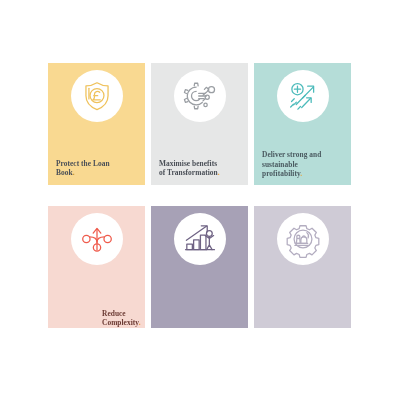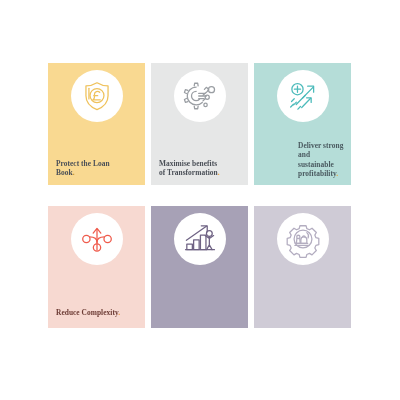--- a/index.html
+++ b/index.html
@@ -64,22 +64,22 @@
     line-height: 9.6px;
     font-weight: bold;
     letter-spacing: 0.05px;
   }
   .card-caption .dot {
     font-weight: bold;
   }
 
   
   .card.cap-2line .card-caption { bottom: 7px; }
-  .card.cap-3line .card-caption { bottom: 6px; margin-left: 36px; }
-  .card.cap-1line .card-caption { bottom: 10px; }
+  .card.cap-3line .card-caption { bottom: 6px; }
+  .card.cap-1line .card-caption { bottom: 0; margin-left: 46px; }
 </style>
 </head>
 <body>
 
 <div id="board">
     <div class="card cap-2line" style="background: rgb(249, 217, 145);">
       <div class="badge">
         <span>
           <svg viewBox="0 0 40 40">
             <path fill="none" stroke="#efc25c" stroke-width="1.5" stroke-linecap="round" stroke-linejoin="round" d="M20 4.5c4.2 2.6 8.4 3.7 13 3.7v11.5c0 7.6-5.1 13.2-13 16.3-7.9-3.1-13-8.7-13-16.3V8.2c4.6 0 8.8-1.1 13-3.7z"></path>

